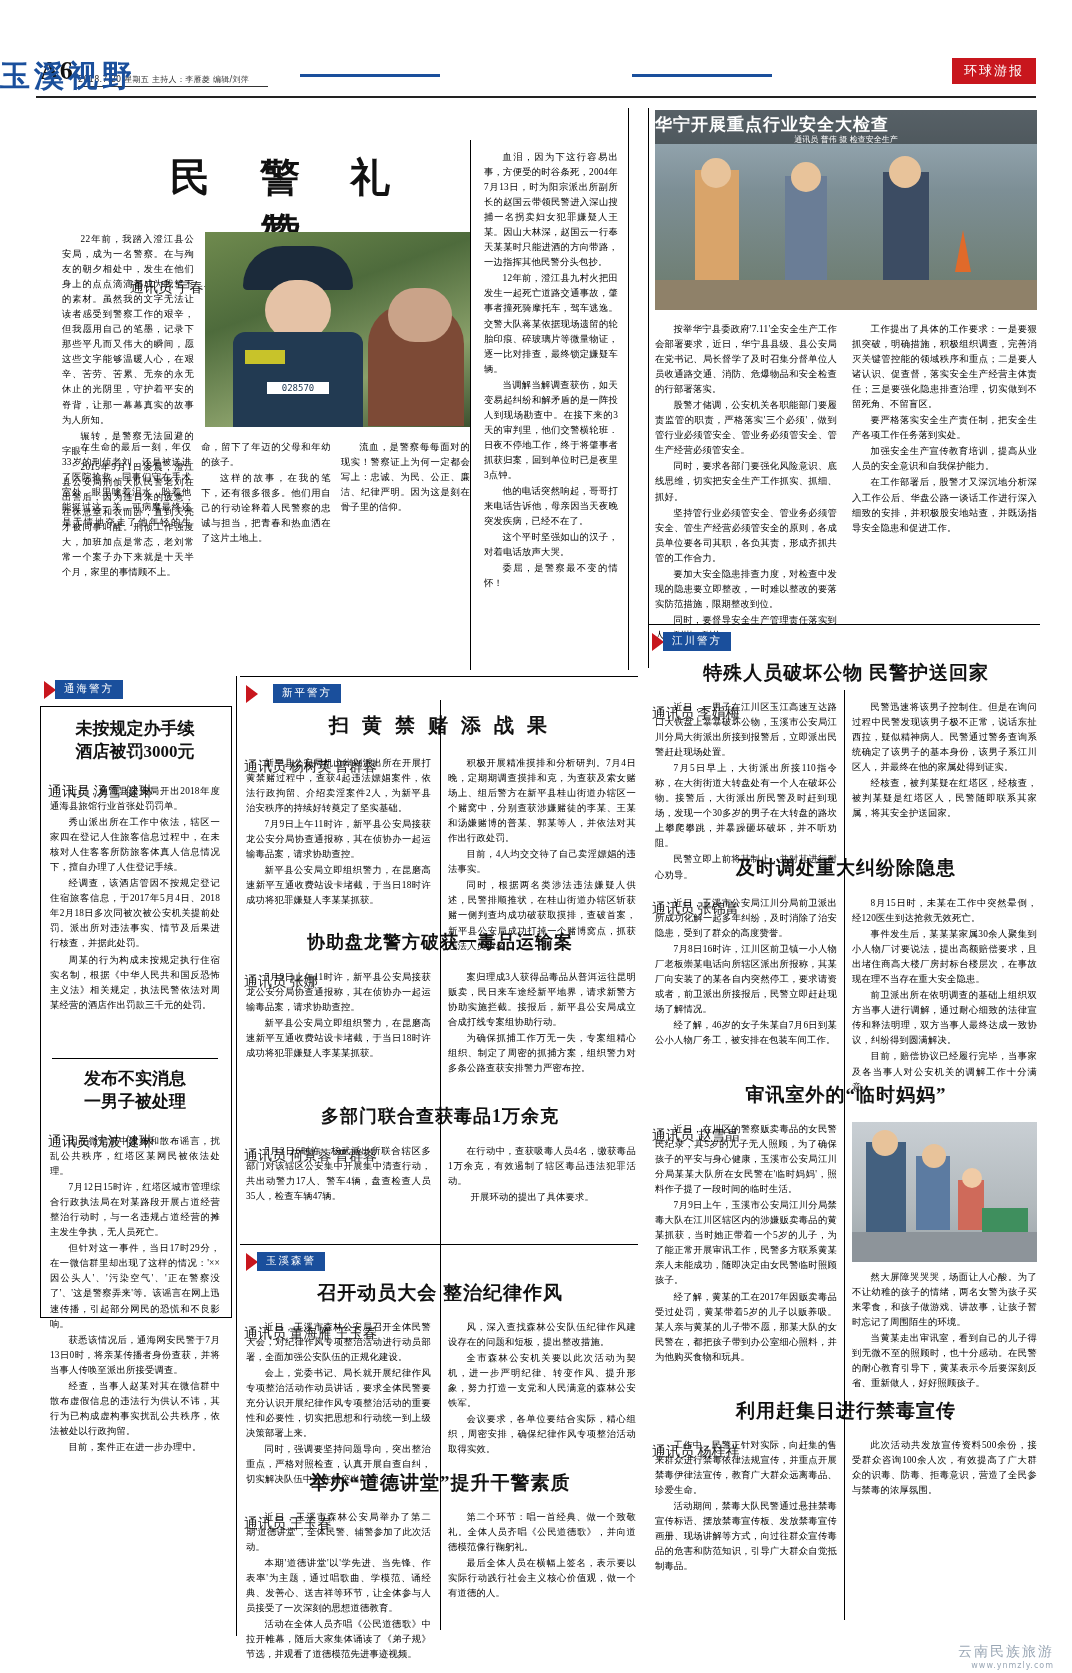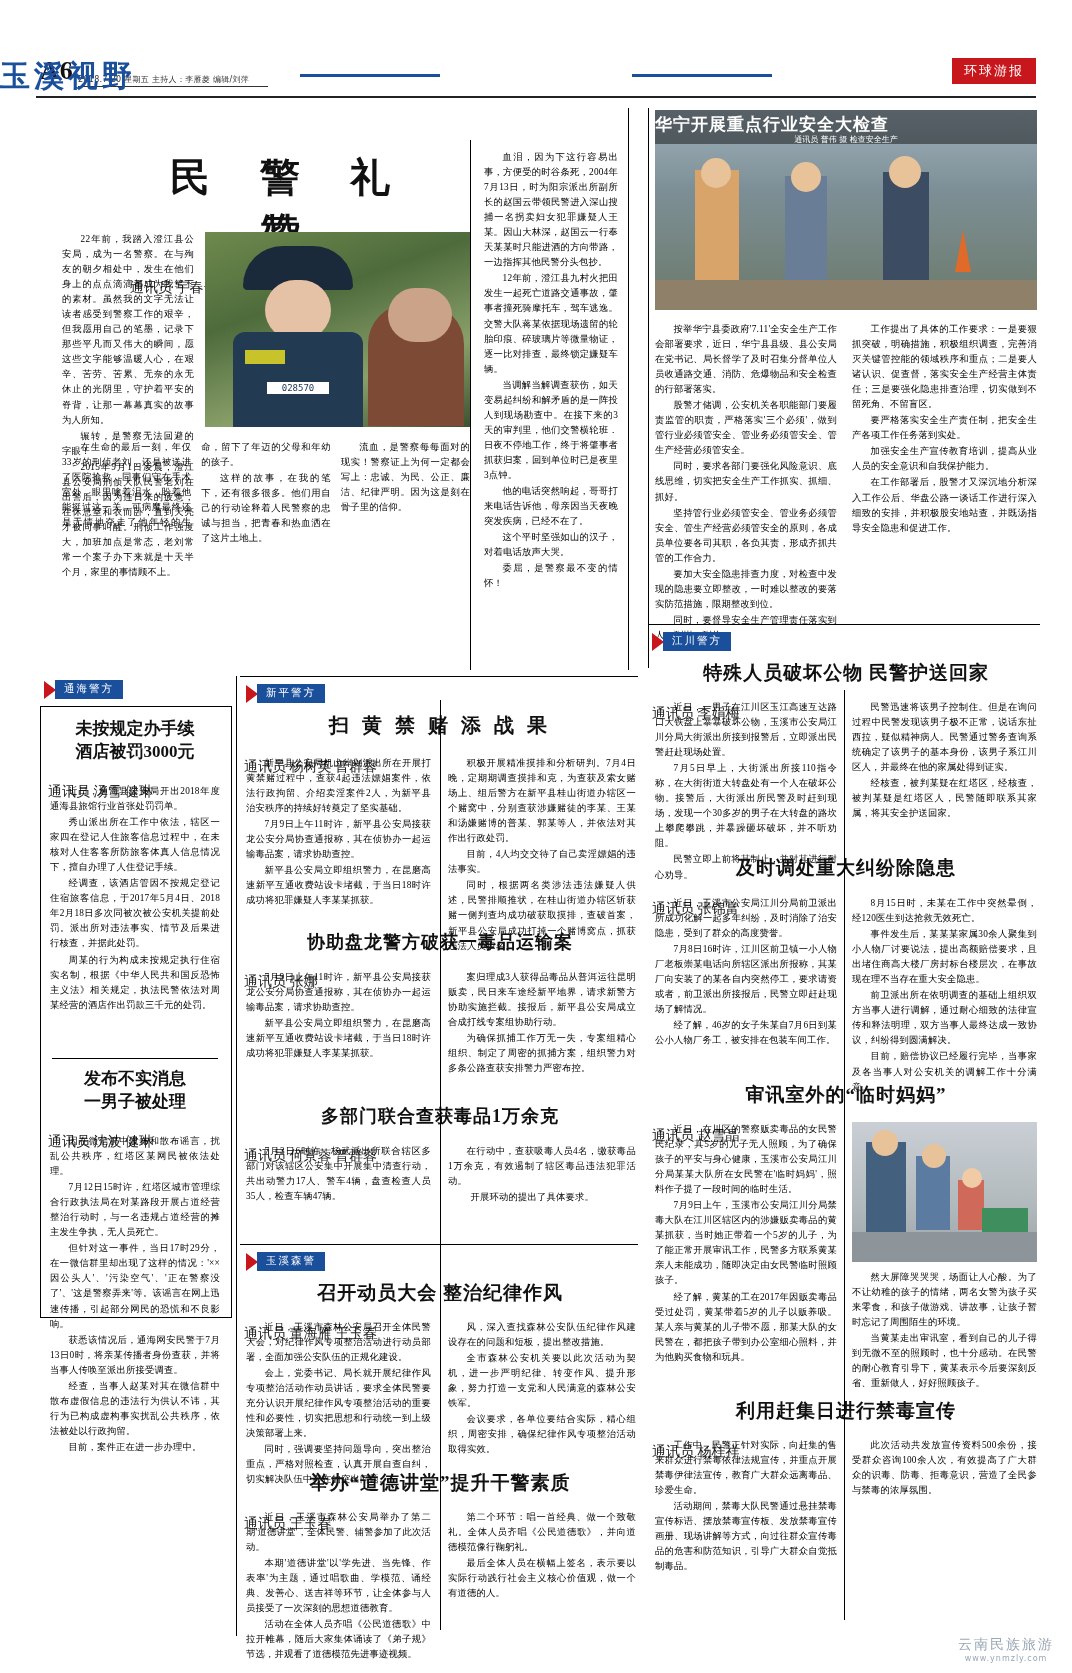--- a/index.html
+++ b/index.html
@@ -30,21 +30,21 @@
   
   .hl-big{font-family:"Liberation Serif","DejaVu Serif",serif;font-weight:bold;text-align:center;}
   .byline{text-align:left;font-size:14px;font-family:"Liberation Serif","DejaVu Serif",serif;color:#222;margin-top:19px;}
 
   .box{position:absolute;border:1px solid #000;}
   .hairline{position:absolute;background:#000;}
 
   
   .photo{position:absolute;overflow:hidden;background:#b9c3c8;}
 
-  .wm{position:absolute;right:18px;bottom:10px;text-align:center;}
+  .wm{position:absolute;right:18px;bottom:3px;text-align:right;}
   .wm .t1{font-family:"Liberation Serif","DejaVu Serif",serif;font-size:14px;color:#9aa7b5;letter-spacing:2px;}
   .wm .t2{font-size:8px;color:#9aa7b5;letter-spacing:1px;}
 </style>
 </head>
 <body>
 
 <div class="page">
 
   <div class="masthead">
     <div class="folio">A6</div>
@@ -226,21 +226,21 @@
   </div>
   <div class="col-text" style="position:absolute;left:50px;top:1134px;width:170px;height:176px;">
     <p>因在微信群中发布和散布谣言，扰乱公共秩序，红塔区某网民被依法处理。</p>
       <p>7月12日15时许，红塔区城市管理综合行政执法局在对某路段开展占道经营整治行动时，与一名违规占道经营的摊主发生争执，无人员死亡。</p>
       <p>但针对这一事件，当日17时29分，在一微信群里却出现了这样的情况：'××因公头人'、'污染空气'、'正在警察没了'、'这是警察弄来'等。该谣言在网上迅速传播，引起部分网民的恐慌和不良影响。</p>
     <p>获悉该情况后，通海网安民警于7月13日0时，将亲某传播者身份查获，并将当事人传唤至派出所接受调查。</p>
       <p>经查，当事人赵某对其在微信群中散布虚假信息的违法行为供认不讳，其行为已构成虚构事实扰乱公共秩序，依法被处以行政拘留。</p>
       <p>目前，案件正在进一步办理中。</p>
   </div>
 
-  <div class="flag" style="left:246px;top:684px;">
+  <div class="flag" style="left:246px;top:684px;gap:16px;">
     <div class="tri"></div>
     <div class="lbl">新平警方</div>
   </div>
   <div class="hairline" style="left:240px;top:676px;width:398px;height:1px;"></div>
 
   <div style="position:absolute;left:244px;top:712px;width:392px;text-align:center;">
     <div class="hl-big" style="font-size:20px;letter-spacing:4px;">扫 黄 禁 赌 添 战 果</div>
     <div class="byline">通讯员 杨树英 普群蓉</div>
   </div>
   <div class="col-text" style="position:absolute;left:246px;top:756px;width:185px;height:180px;">

